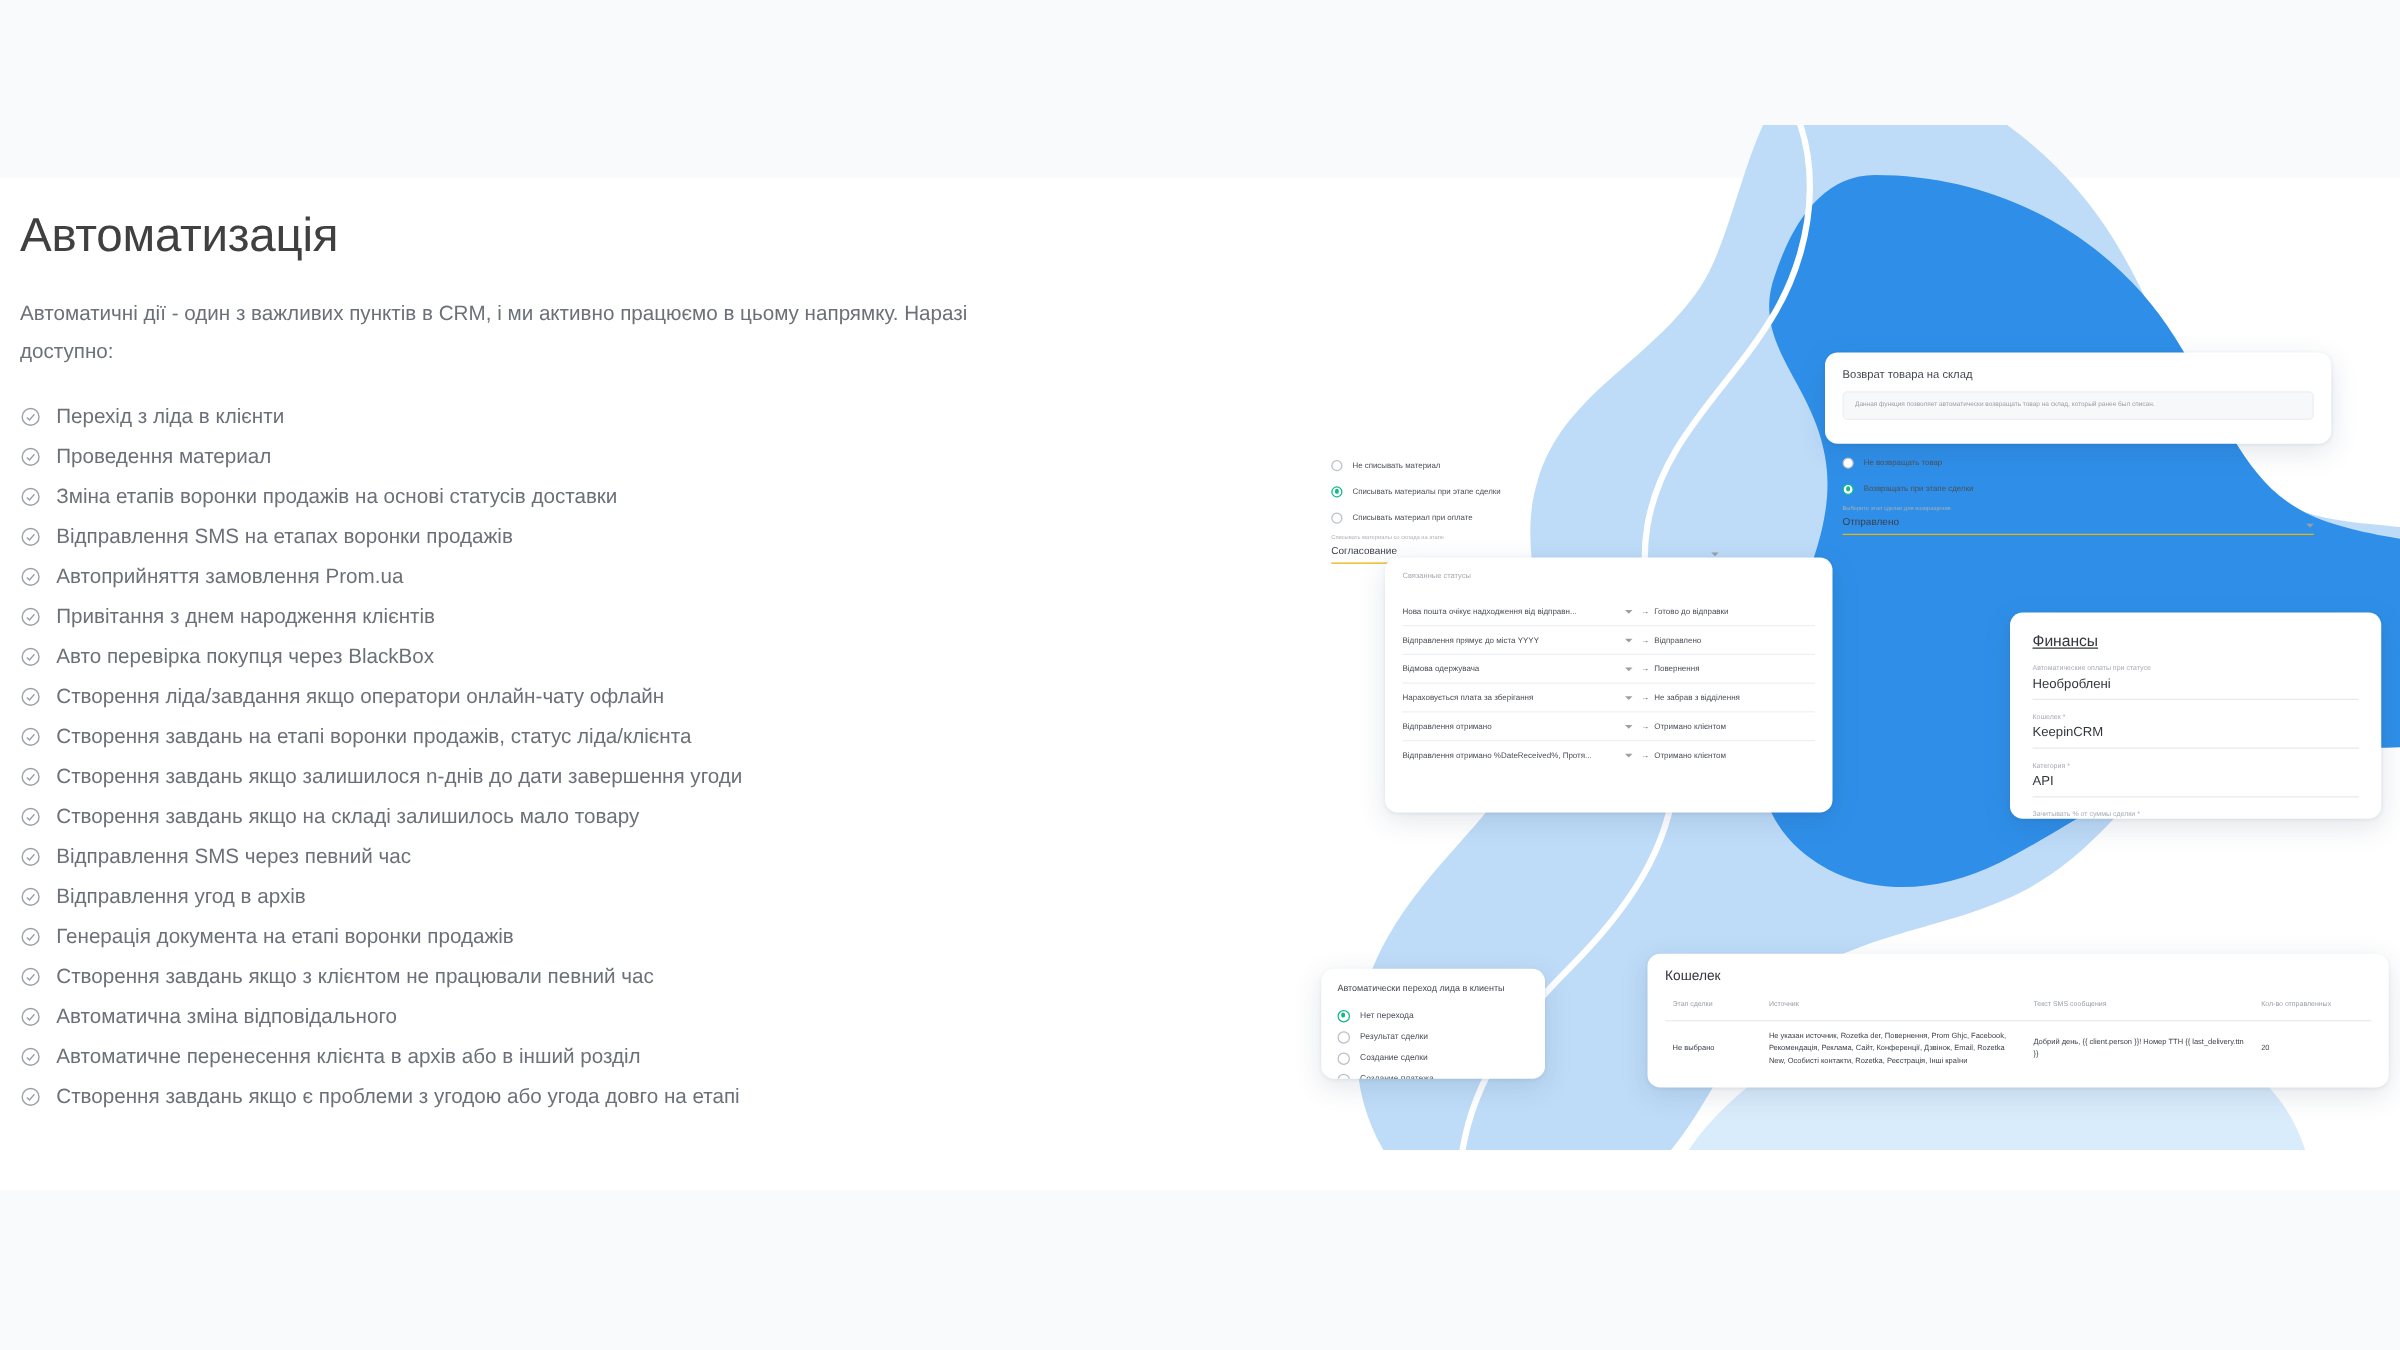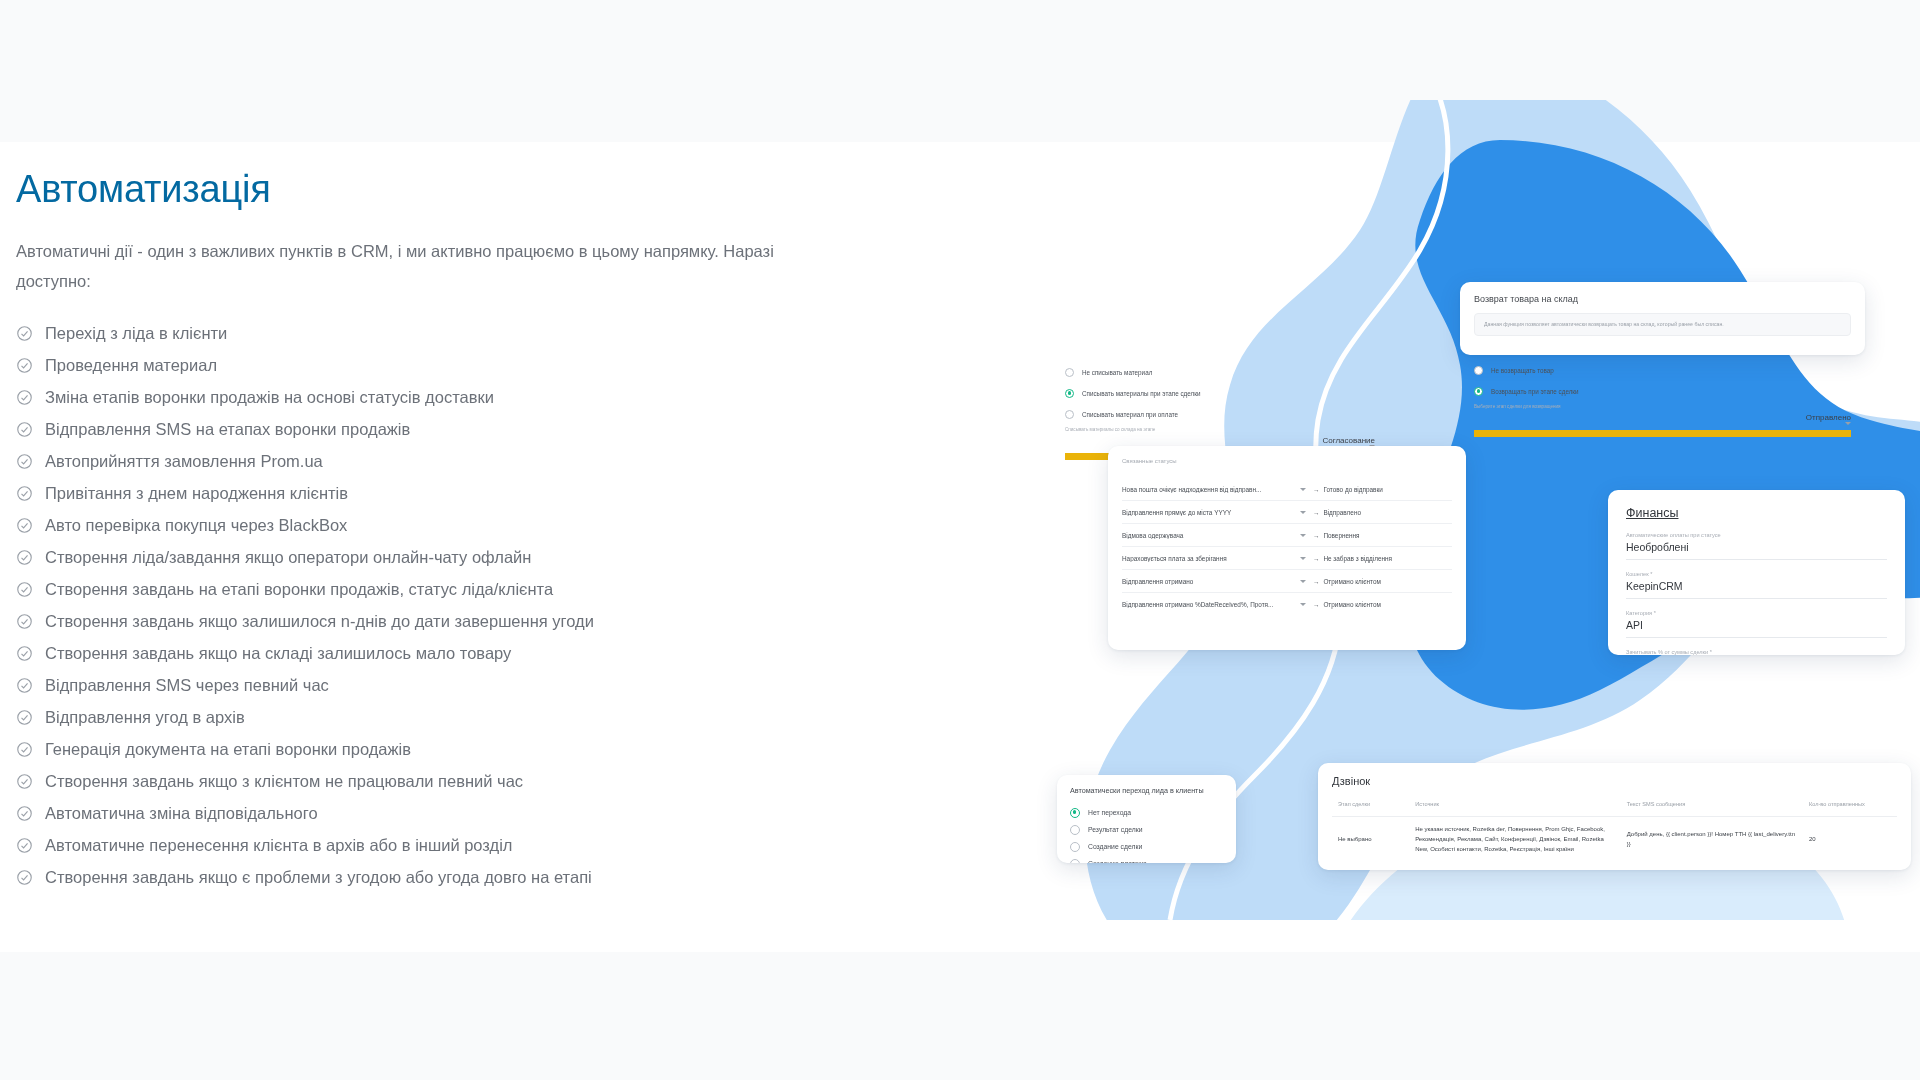--- a/index.html
+++ b/index.html
@@ -16,21 +16,21 @@
   .band-white { position:absolute; left:0; top:142px; width:1920px; height:810px; background:#ffffff; }
   .band-bot   { position:absolute; left:0; top:952px; width:1920px; height:128px; background:#f9fafb; }
 
   
   .blob-wrap { position:absolute; left:1000px; top:100px; width:920px; height:820px; overflow:hidden; }
   .blob-svg  { position:absolute; left:0; top:0; }
 
   
   .left-col { position:absolute; left:16px; top:168px; width:780px; }
   .page-title {
-    font-size: 38px; font-weight: 400; color:#0369a1;
+    font-size: 38px; font-weight: 400; color:#404040;
     letter-spacing: -0.2px; line-height:1.15;
   }
   .lead {
     margin-top: 24px; font-size: 16.5px; line-height: 30px;
     color:#6c7179; max-width: 760px;
   }
   .feature-list { margin-top: 22px; list-style:none; }
   .feature-item {
     display:flex; align-items:center; gap:12px;
     height: 32px; color:#6c7179; font-size:16.5px;
@@ -61,21 +61,21 @@
   }
   .radio.on { border-color:#12b886; }
   .radio.on::after {
     content:''; position:absolute; left:1.8px; top:1.8px;
     width:3.6px; height:3.6px; border-radius:50%; background:#12b886;
   }
   .radio-label { font-size:6.3px; color:#4b5058; }
   .field-cap { font-size:4.6px; color:#a9aeb6; margin-top:4px; }
   .select-row {
     display:flex; align-items:flex-end; justify-content:space-between;
-    border-bottom:7px solid #eab308; padding:3px 0 5px 0; margin-top:1px;flex-direction:column;
+    border-bottom:1px solid #eab308; padding:3px 0 5px 0; margin-top:1px;
   }
   .select-val { font-size:8px; color:#3b3f46; }
   .caret { width:0;height:0;border-left:3px solid transparent;border-right:3px solid transparent;border-top:3.5px solid #9aa0a8; }
 
   
   .rs-card { padding: 12px 14px; }
   .rs-title { font-size:6px; color:#a4a9b1; margin-bottom:14px; }
   .rs-row {
     display:flex; align-items:center; height:23px;
     border-bottom:1px solid #eef0f3;
@@ -427,21 +427,21 @@
           <span class="ltc-lbl">Создание сделки</span>
         </div>
         <div class="ltc-row">
           <span class="radio" style="width: 10px; height: 10px; flex: 0 0 10px;"></span>
           <span class="ltc-lbl">Создание платежа</span>
         </div>
       </div>
   </div>
 
   <div class="card tpl-card" style="left:1318px; top:763px; width:593px; height:107px;">
-    <div class="tpl-title">Дзвінок</div>
+    <div class="tpl-title">Кошелек</div>
     <table class="tpl-table">
       <thead>
           <tr id="tpl-head">
             <th class="col-stage">Этап сделки</th>
             <th class="col-src">Источник</th>
             <th class="col-sms">Текст SMS сообщения</th>
             <th class="col-cnt">Кол-во отправленных</th>
           </tr>
         </thead>
       <tbody id="tpl-body">

